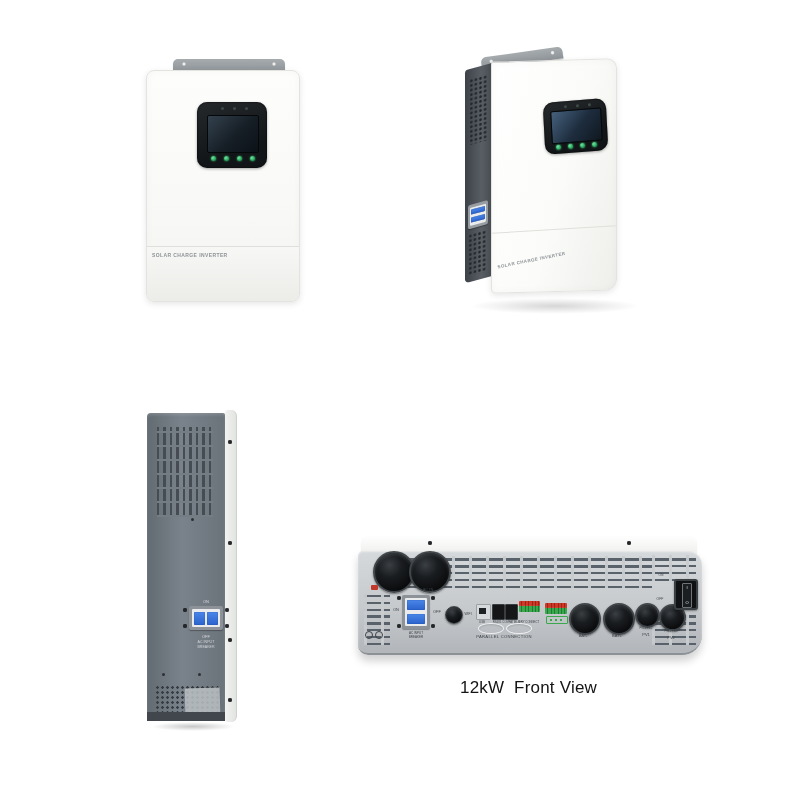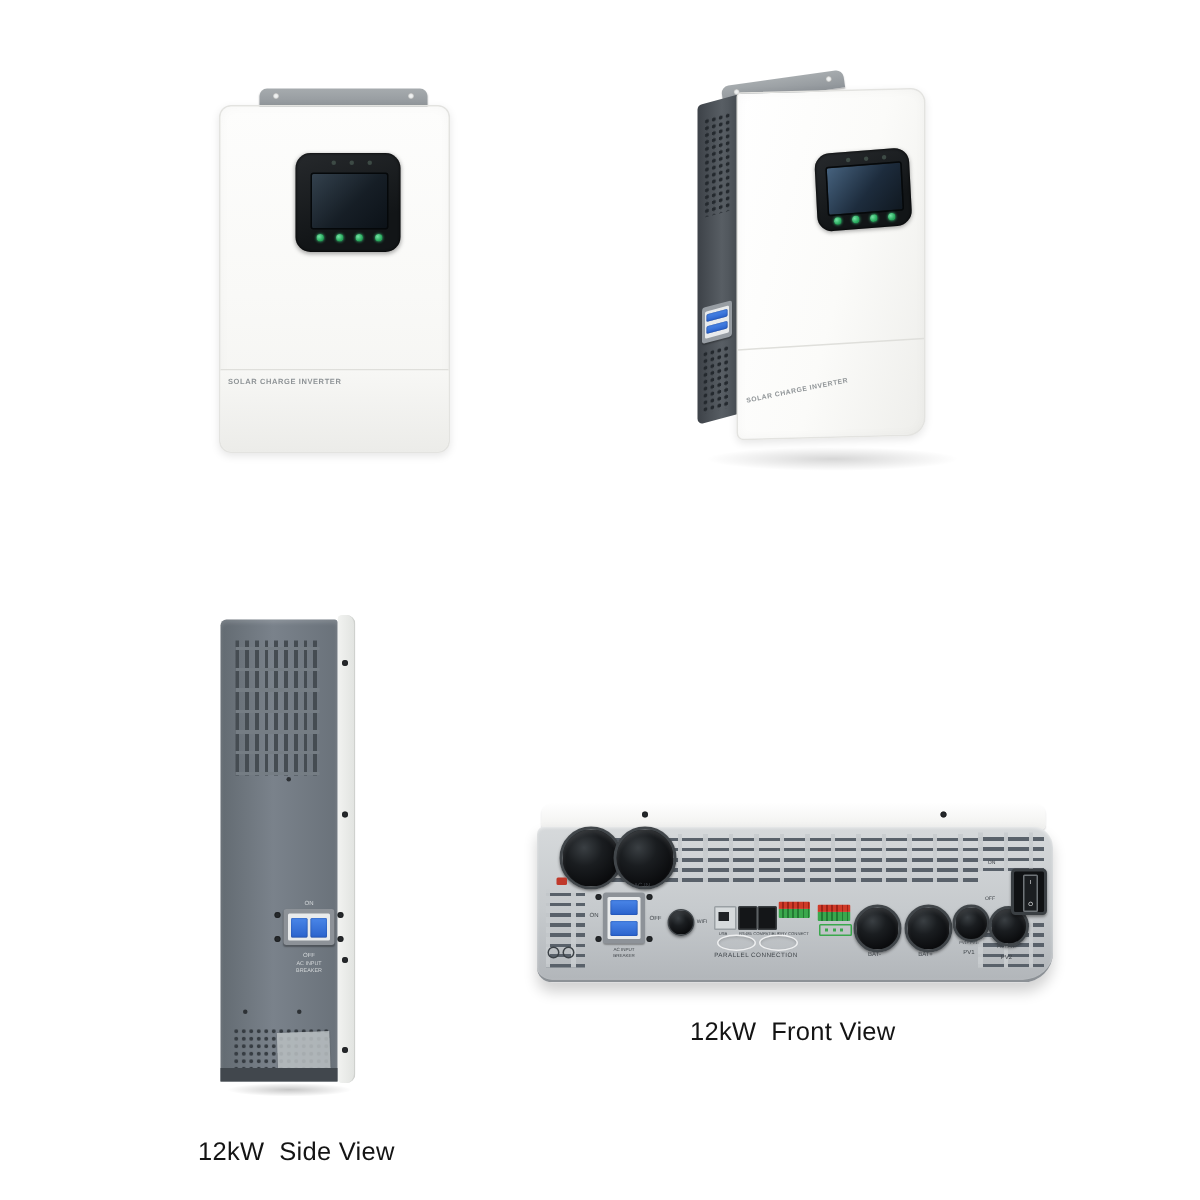--- a/index.html
+++ b/index.html
@@ -252,15 +252,14 @@
       <div class="abs" style="left:6px;top:2px;width:8px;height:19px;background:#1b1e21;border:1px solid #6f7478;border-radius:1px;
            display:flex;flex-direction:column;align-items:center;justify-content:space-between;padding:2px 0;">
         <span style="font-size:4px;color:#e8eaeb;line-height:4px;">I</span>
         <span style="font-size:4px;color:#e8eaeb;line-height:4px;">O</span>
       </div>
     </div>
     <div class="tl" style="left:302px;top:62px;font-size:3.4px;">OFF</div>
   </div>
 
   <div class="cap" style="left:460px;top:678px;">12kW  Front View</div>
-  <div class="cap" style="left:132px;top:758px;">12kW  Side View</div>
 
 </div>
 
 </body></html>

